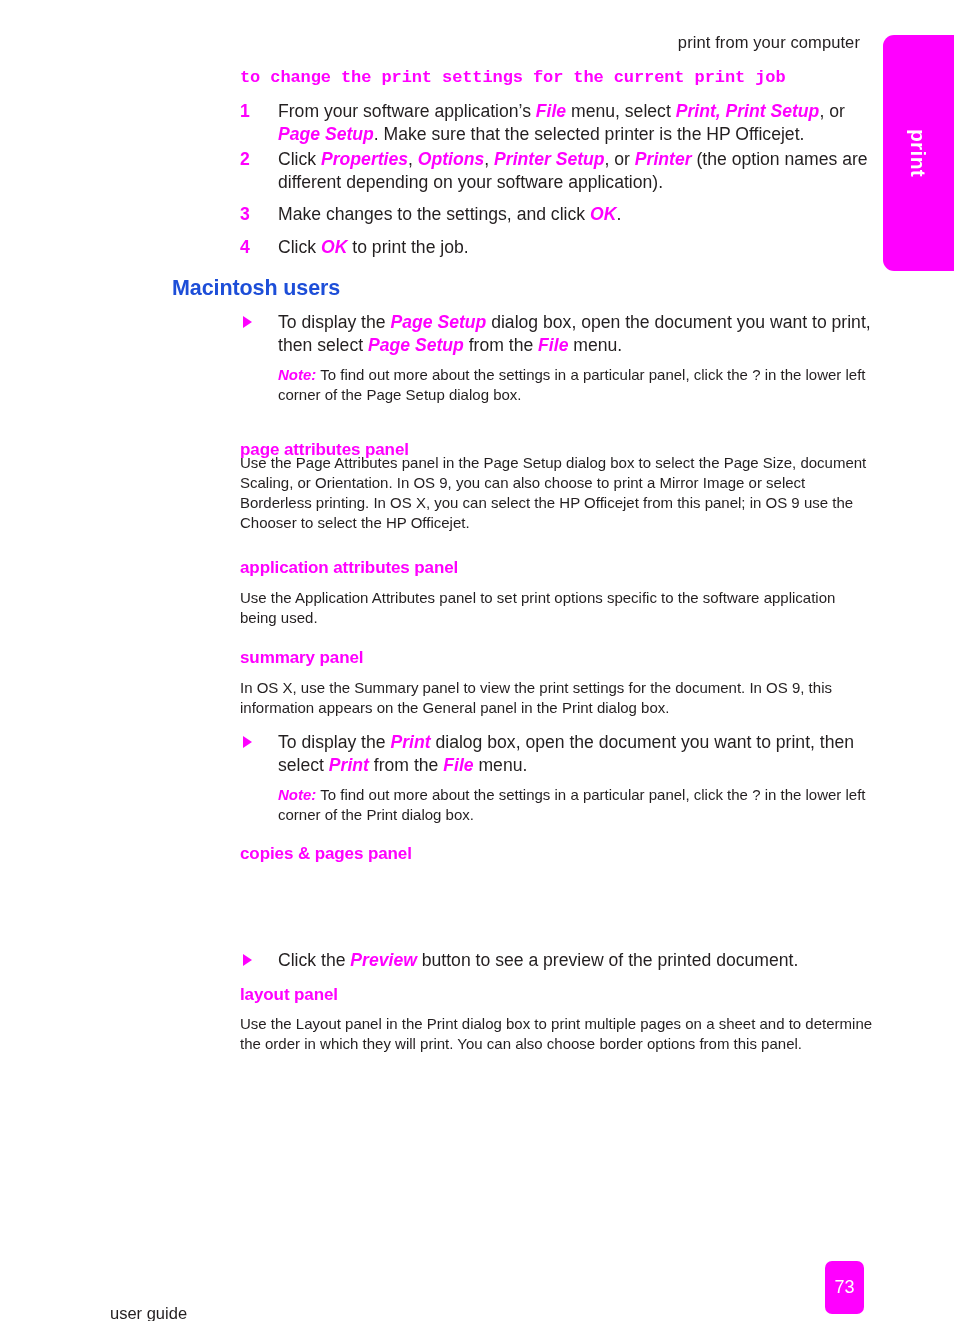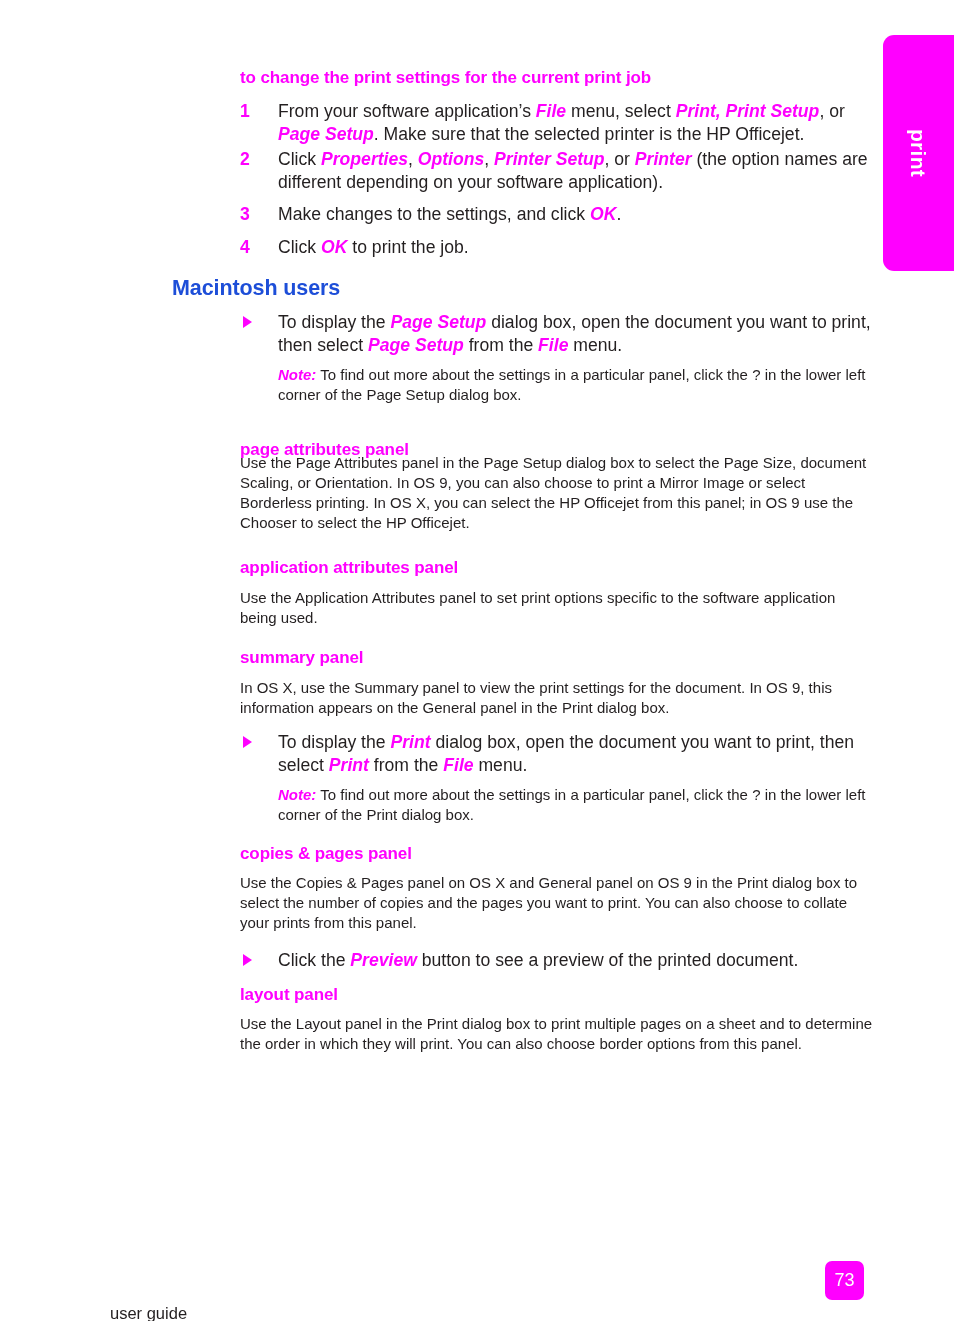--- a/index.html
+++ b/index.html
@@ -152,43 +152,44 @@
     top: 1265px;
     font-size: 16.5px;
     color: #231f20;
     margin-top: 39px;
   }
   .page-badge {
     position: absolute;
     left: 825px;
     top: 1261px;
     width: 39px;
-    height: 39px;
+    height: 53px;
     background: #ff00ff;
     border-radius: 7px;
     display: flex;
     align-items: center;
     justify-content: center;
     color: #ffffff;
     font-size: 18px;
   }
 </style>
 </head>
 <body>
 
 <div class="page">
 
+  <div class="running-header">print from your computer</div>
 
   <div class="side-tab">
     <div class="side-tab-label">print</div>
   </div>
 
   <div class="content">
 
-    <div class="h-sub" style="left:240px; top:68px;">to change the print settings for the current print job</div>
+    <div class="h-sub" style="left:240px; top:68px;font-family:Liberation Mono, monospace;">to change the print settings for the current print job</div>
 
     <div class="li" style="top:100px;">
       <span class="li-marker">1</span>
       <span class="li-body"><span>From your software application’s </span><span class="m">File</span><span> menu, select </span><span class="m">Print, Print Setup</span><span>, or </span><span class="m">Page Setup</span><span>. Make sure that the selected printer is the HP Officejet.</span></span>
     </div>
 
     <div class="li" style="top:148px;">
       <span class="li-marker">2</span>
       <span class="li-body"><span>Click </span><span class="m">Properties</span><span>, </span><span class="m">Options</span><span>, </span><span class="m">Printer Setup</span><span>, or </span><span class="m">Printer</span><span> (the option names are different depending on your software application).</span></span>
     </div>
@@ -226,21 +227,20 @@
     <div class="li" style="top:731px;">
       <span class="li-marker">
           <i class="bullet-tri"></i>
         </span>
       <span class="li-body"><span>To display the </span><span class="m">Print</span><span> dialog box, open the document you want to print, then select </span><span class="m">Print</span><span> from the </span><span class="m">File</span><span> menu.</span></span>
     </div>
 
     <div class="para indent" style="top:785px;"><span class="m">Note:</span><span>  To find out more about the settings in a particular panel, click the ? in the lower left corner of the Print dialog box.</span></div>
 
     <div class="h-sub" style="top:844px;">copies &amp; pages panel</div>
-    <div class="para" style="top:873px;">Use the Copies &amp; Pages panel on OS X and General panel on OS 9 in the Print dialog box to select the number of copies and the pages you want to print. You can also choose to collate your prints from this panel.</div>
 
     <div class="li" style="top:949px;">
       <span class="li-marker">
           <i class="bullet-tri"></i>
         </span>
       <span class="li-body"><span>Click the </span><span class="m">Preview</span><span> button to see a preview of the printed document.</span></span>
     </div>
 
     <div class="h-sub" style="top:985px;">layout panel</div>
     <div class="para" style="top:1014px;">Use the Layout panel in the Print dialog box to print multiple pages on a sheet and to determine the order in which they will print. You can also choose border options from this panel.</div>

